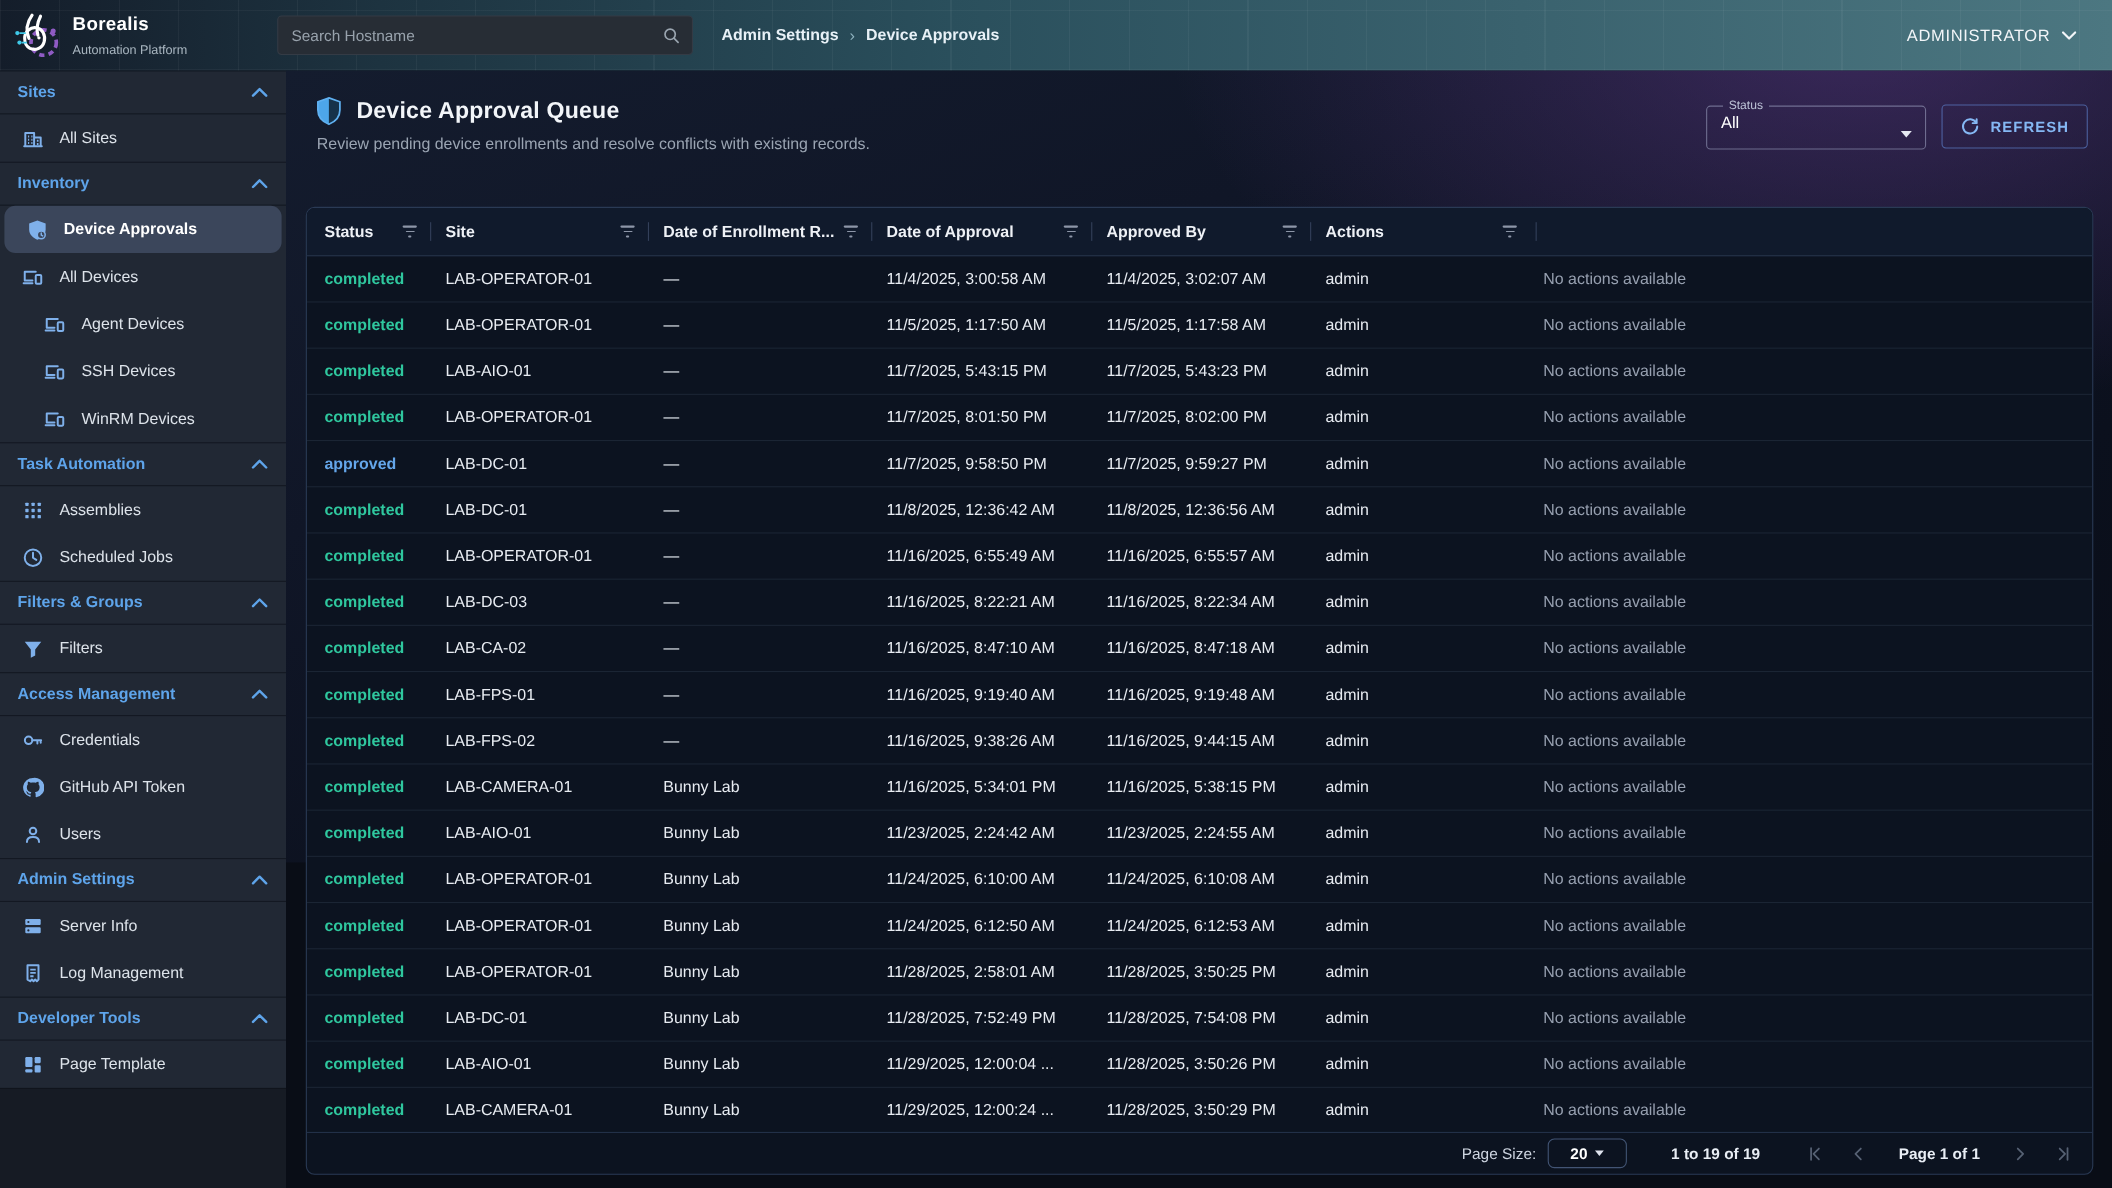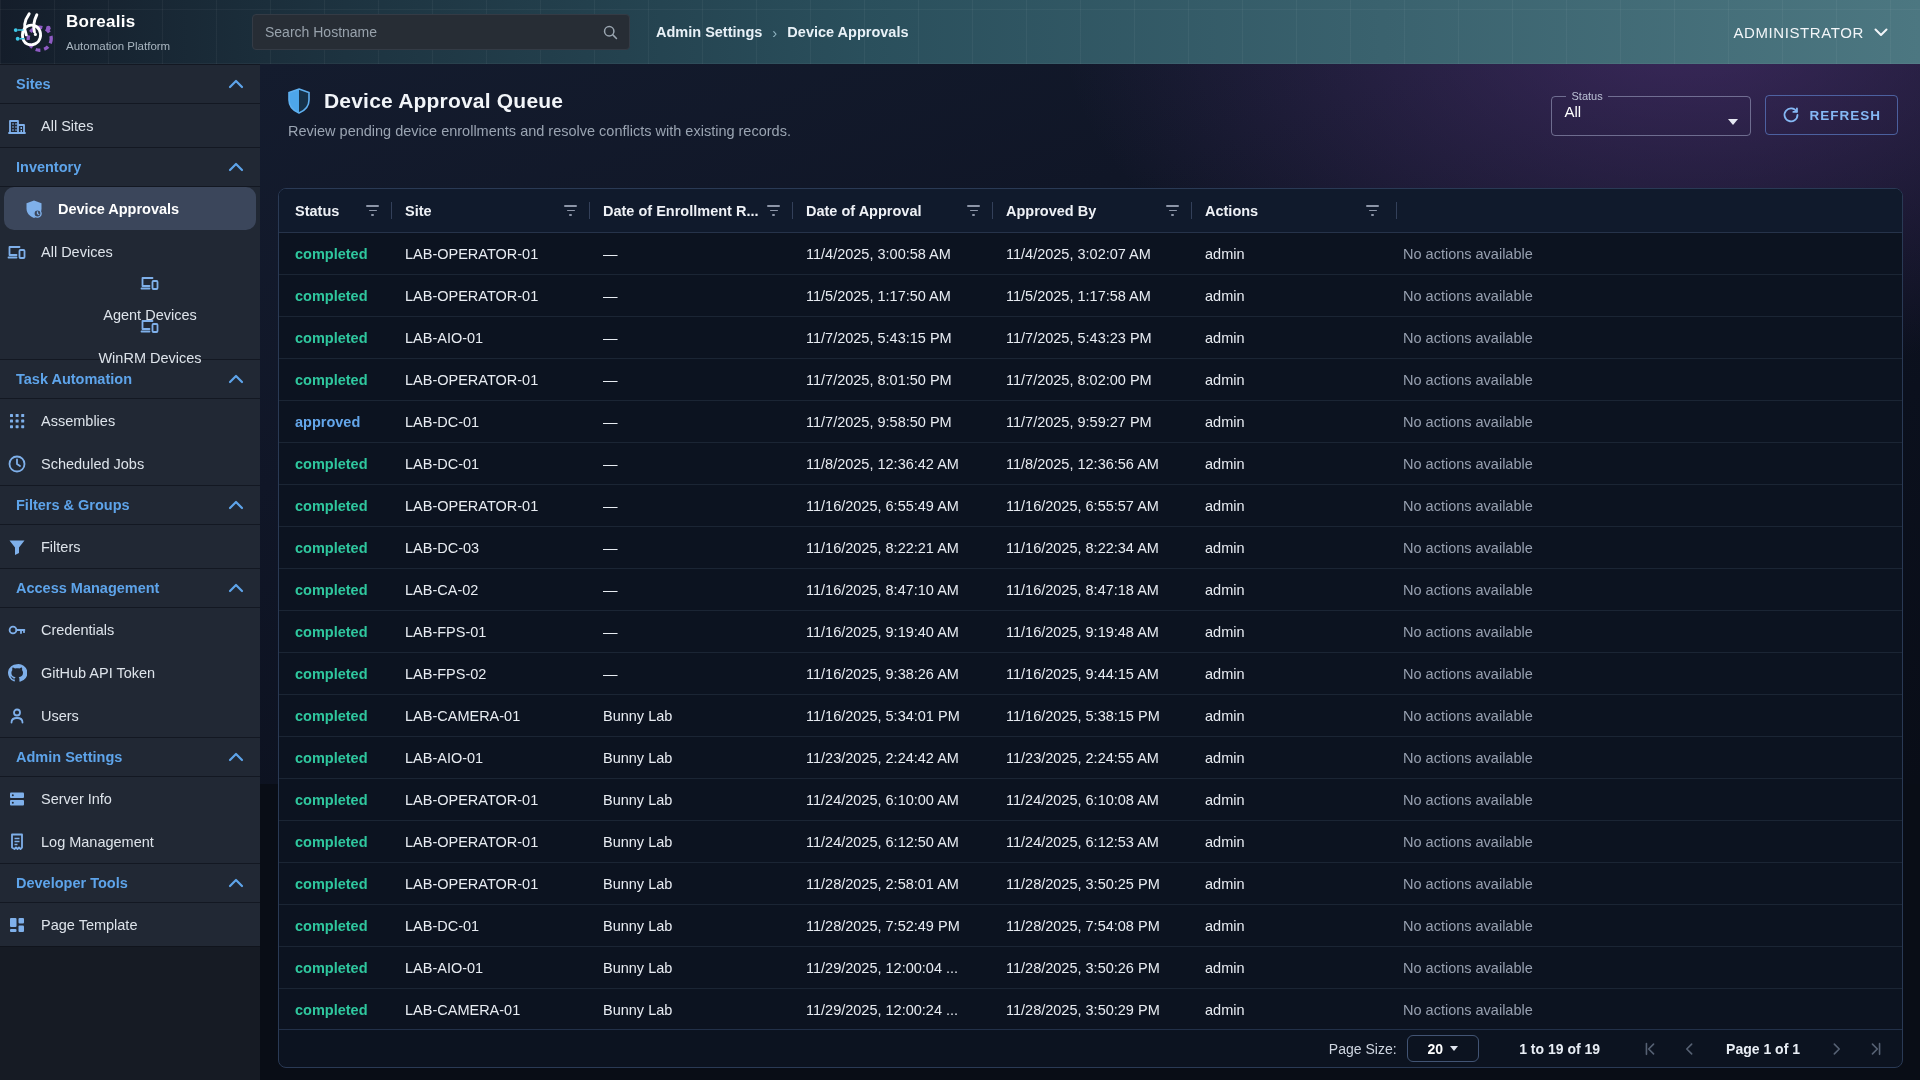--- a/index.html
+++ b/index.html
@@ -37,24 +37,24 @@
     position:absolute; left:0; top:64px; width:260px; height:1068px; background:#161b24;
   }
   .nav{ background:#212834; border-bottom:1px solid #10141c; }
   .section-header{
     height:40px; display:flex; align-items:center; padding:0 16px;
     border-top:1px solid #131822; border-bottom:1px solid #131822;
     color:#5ea4ea; font-size:14.5px; font-weight:bold; cursor:pointer;
   }
   .section-header .chev{ margin-left:auto; }
   .nav-item{
-    height:43px; display:flex; align-items:center; gap:14px; padding-left:7px;
+    height:43px; display:flex; align-items:center; gap:14px; padding-left:20px;
     color:#dde3ea; font-size:14.5px; cursor:pointer;
   }
-  .nav-item.sub{ padding-left:40px;flex-direction:column; }
+  .nav-item.sub{ padding-left:40px; }
   .nav-item.active{
     background:#3b465b; border-radius:10px; margin:0 4px; padding-left:20px;
     color:#fff; font-weight:bold;
   }
   .nav-item svg{ flex:0 0 auto; }
 
   
   .main{
     position:absolute; left:260px; top:64px; width:1660px; height:720px;
     background:
@@ -233,20 +233,29 @@
         </span>
         <span>Agent Devices</span>
       </div>
       <div class="nav-item sub">
         <span class="ico">
           <svg width="20" height="20" viewBox="0 0 20 20">
             <path stroke="#7fb0ea" stroke-width="1.8" stroke-linecap="round" stroke-linejoin="round" fill="none" d="M2.5 5 h10 M2.5 5 v8 h7 M1.5 15.5 h8"></path>
             <rect x="12.5" y="8" width="5" height="8" rx="1" stroke="#7fb0ea" stroke-width="1.8" stroke-linecap="round" stroke-linejoin="round" fill="none"></rect>
           </svg>
         </span>
+        <span>SSH Devices</span>
+      </div>
+      <div class="nav-item sub">
+        <span class="ico">
+          <svg width="20" height="20" viewBox="0 0 20 20">
+            <path stroke="#7fb0ea" stroke-width="1.8" stroke-linecap="round" stroke-linejoin="round" fill="none" d="M2.5 5 h10 M2.5 5 v8 h7 M1.5 15.5 h8"></path>
+            <rect x="12.5" y="8" width="5" height="8" rx="1" stroke="#7fb0ea" stroke-width="1.8" stroke-linecap="round" stroke-linejoin="round" fill="none"></rect>
+          </svg>
+        </span>
         <span>WinRM Devices</span>
       </div>
   <div class="section-header">
     <span>Task Automation</span>
     <span class="chev ico">
       <svg width="16" height="10" viewBox="0 0 16 10" fill="none">
         <path d="M2 8 L8 2 L14 8" stroke="#5ea4ea" stroke-width="2.2" stroke-linecap="round" stroke-linejoin="round"></path>
       </svg>
     </span>
   </div>

